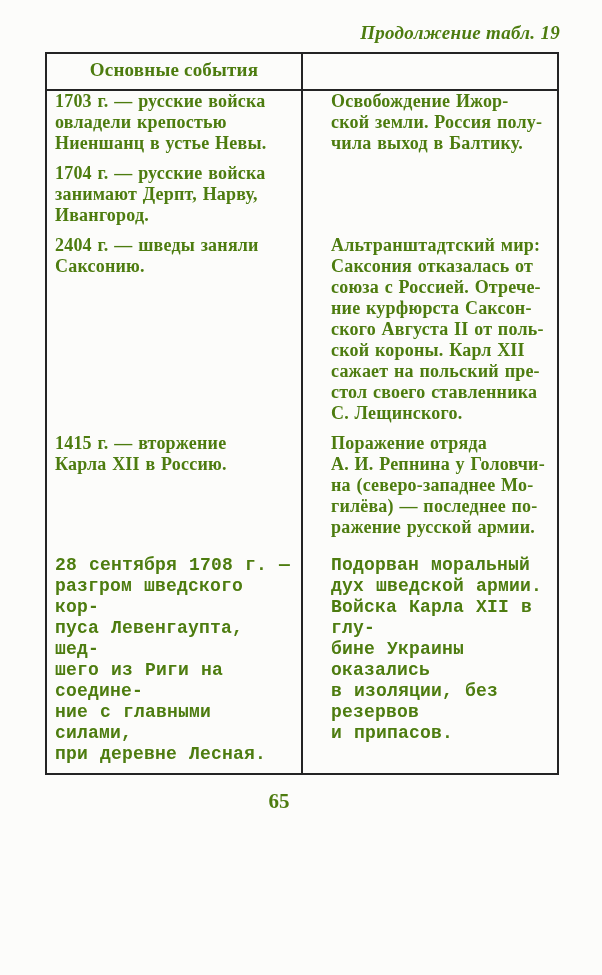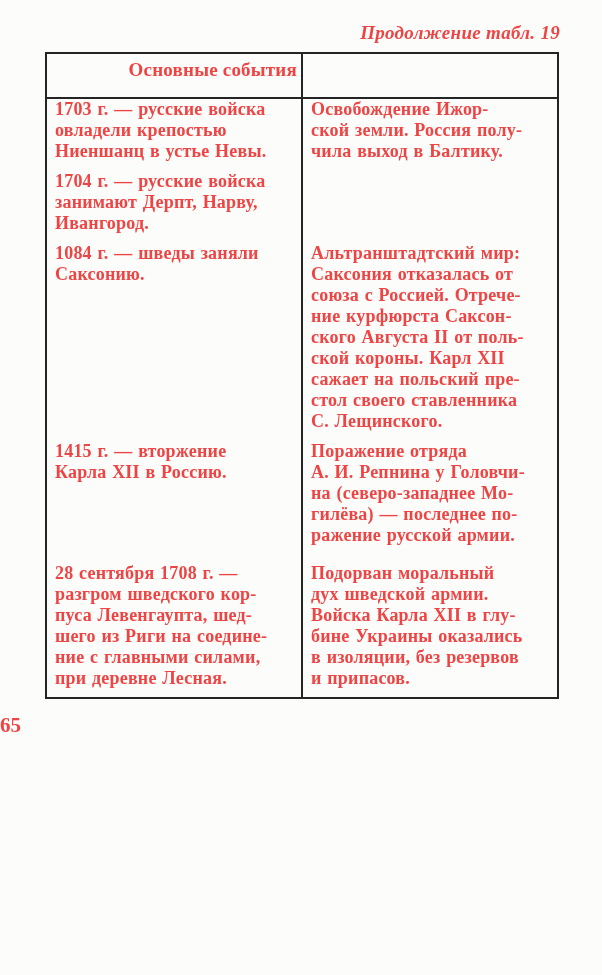--- a/index.html
+++ b/index.html
@@ -6,21 +6,21 @@
     margin: 0;
     padding: 0;
     background: #e8e8e6;
   }
   .page {
     position: relative;
     width: 602px;
     height: 975px;
     margin: 0 auto;
     background: #fcfcfa;
-    color: #ef4444;
+    color: #4d7c0f;
     font-family: "Liberation Serif", "DejaVu Serif", serif;
     font-weight: bold;
     overflow: hidden;
   }
   .caption {
     margin: 22px 42px 8px 0;
     text-align: right;
     font-style: italic;
     font-size: 19px;
     letter-spacing: 0.3px;
@@ -31,49 +31,50 @@
     border: 2px solid #242424;
     box-sizing: border-box;
     background: #fcfcfa;
   }
   .header-row {
     display: grid;
     grid-template-columns: 50.2% 49.8%;
     border-bottom: 2px solid #242424;
   }
   .header-cell {
-    padding: 5px 4px 16px 4px;
-    text-align: right;
+    padding: 5px 4px 8px 4px;
+    text-align: center;
     font-size: 19px;
     letter-spacing: 0.2px;
   }
   .header-cell.first {
     border-right: 2px solid #242424;
   }
   .body-row {
     display: grid;
     grid-template-columns: 50.2% 49.8%;
+    gap: 20px;
   }
   .body-row:first-of-type .cell { padding-top: 7px; }
   .cell {
     font-size: 18px;
     line-height: 21px;
     white-space: pre-line;
     padding: 0 6px 9px 8px;
     letter-spacing: 0.2px;
     word-spacing: 1px;
   }
   .cell.event {
     border-right: 2px solid #242424;
   }
   .body-row.gap-lg .cell { padding-bottom: 17px; }
-  .body-row.last .cell { padding-bottom: 8px; }
+  .body-row.last .cell { padding-bottom: 8px; font-family: Liberation Mono, monospace; }
   .page-number {
     margin: 14px 44px 0 0;
-    text-align: left;
+    text-align: center;
     font-size: 21px;
   }
 </style>
 </head>
 <body>
 
 <div class="page">
 
   <div class="caption">Продолжение табл. 19</div>
 
@@ -93,21 +94,21 @@
     </div>
 
 
     <div class="body-row">
       <div class="cell event">1704 г. — русские войска
 занимают Дерпт, Нарву,
 Ивангород.</div>
     </div>
 
     <div class="body-row">
-      <div class="cell event">1084 г. — шведы заняли
+      <div class="cell event">2404 г. — шведы заняли
 Саксонию.</div>
       <div class="cell consequence">Альтранштадтский мир:
 Саксония отказалась от
 союза с Россией. Отрече-
 ние курфюрста Саксон-
 ского Августа II от поль-
 ской короны. Карл XII
 сажает на польский пре-
 стол своего ставленника
 С. Лещинского.</div>

